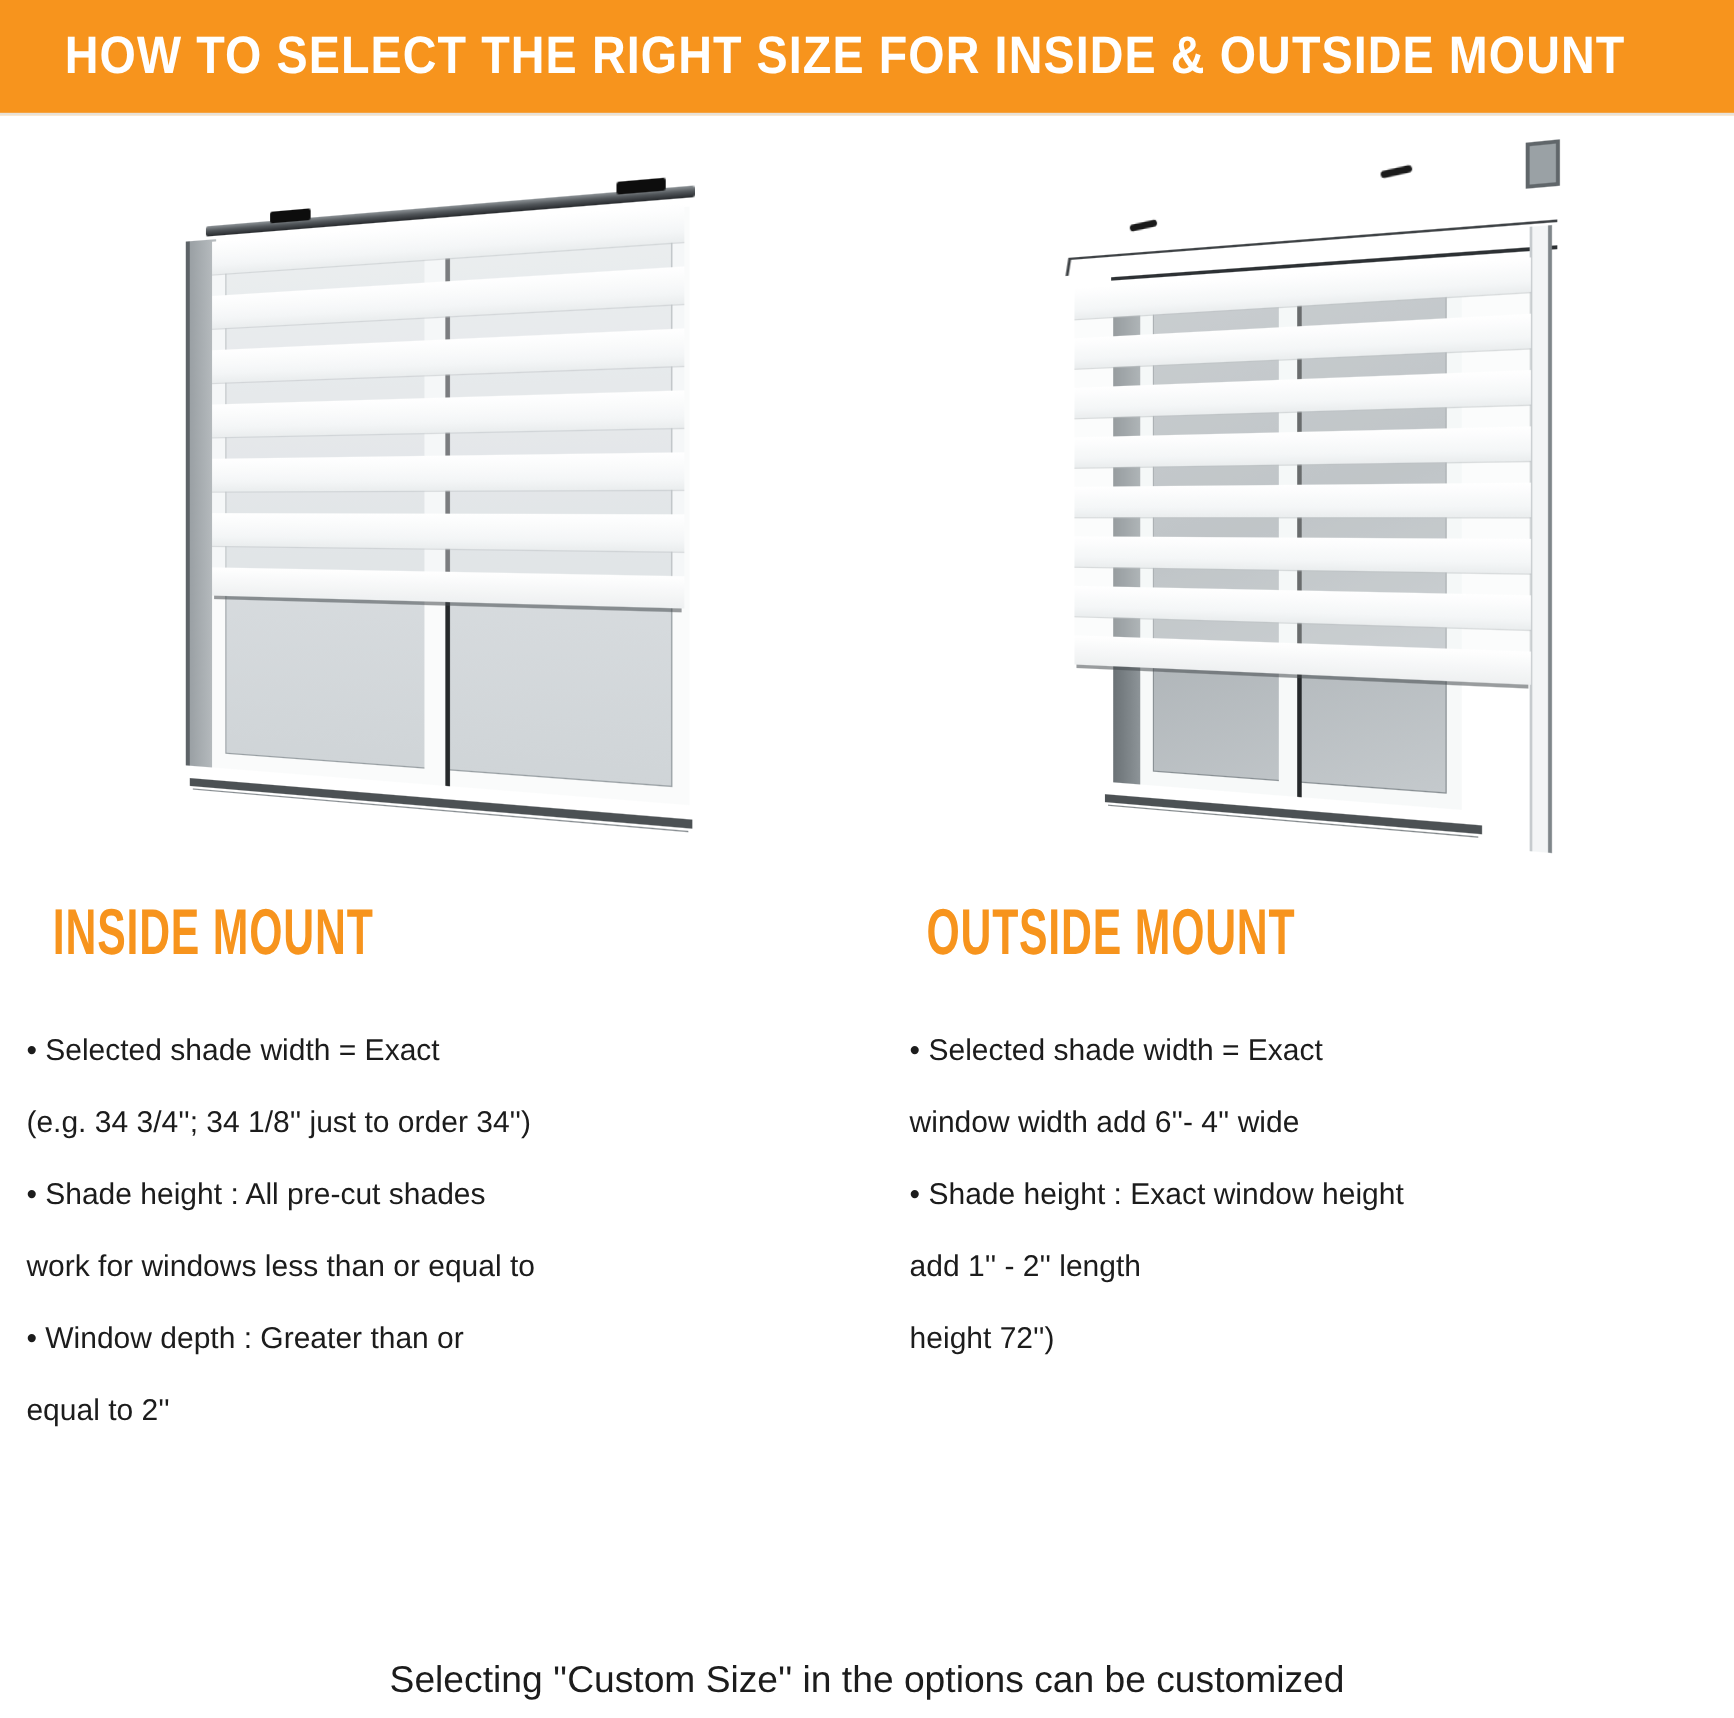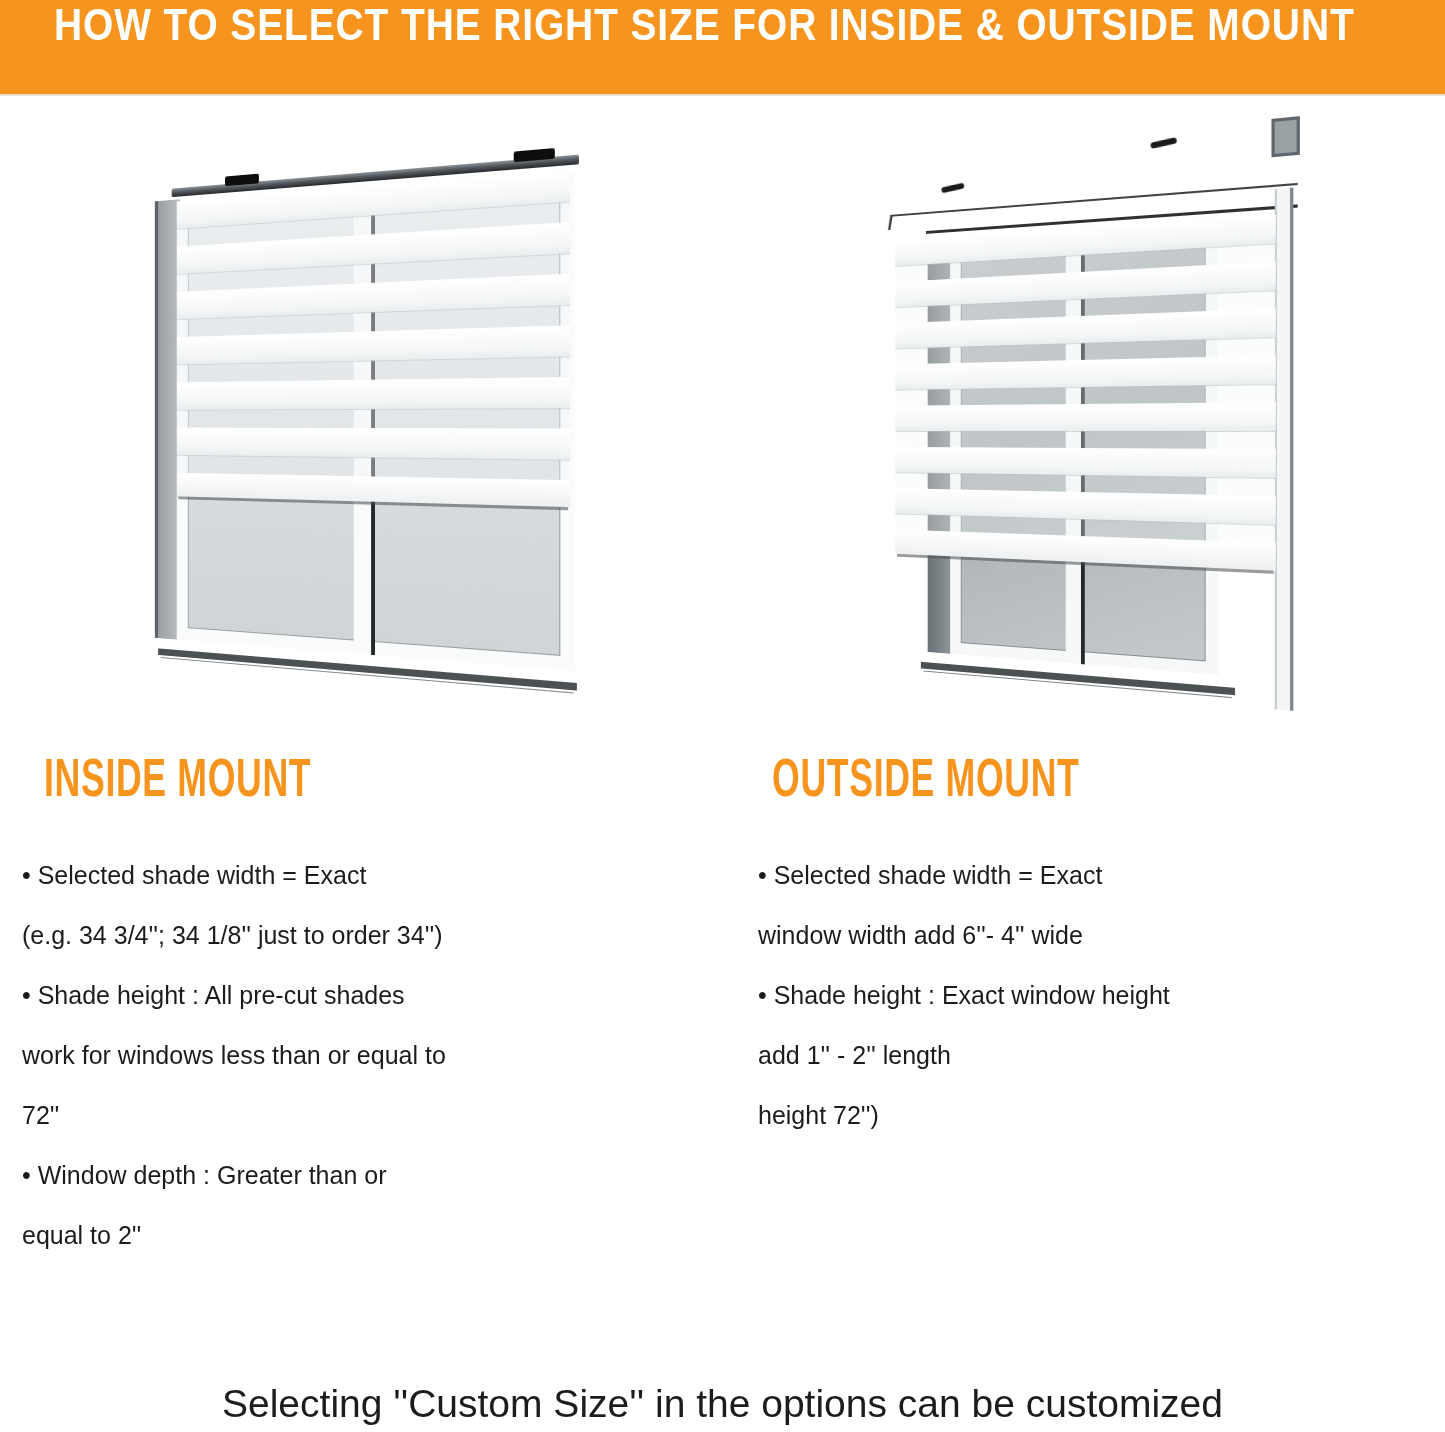--- a/index.html
+++ b/index.html
@@ -1,21 +1,21 @@
 <!DOCTYPE html>
 <html><head>
 <meta charset="utf-8">
 <style>
   html,body{margin:0;padding:0;background:#ffffff;}
   .page{position:relative;width:1445px;height:1432px;background:#ffffff;overflow:hidden;
         font-family:"Liberation Sans", sans-serif;}
 
   
   .banner{position:absolute;left:0;top:0;width:1445px;height:94px;background:#F7941D;
-          border-bottom:2px solid #e8e2d8;display:flex;}
+          border-bottom:2px solid #e8e2d8;display:flex;align-items:center;}
   .banner h1{margin:0 0 0 54px;color:#ffffff;font-size:44px;font-weight:bold;letter-spacing:1px;
              white-space:nowrap;transform:scaleX(0.885);transform-origin:0 50%;}
 
   
   .fig{position:absolute;transform-style:flat;}
   .fig-inside{left:122px;top:158px;width:450px;height:525px;
               transform:perspective(900px) rotateY(-17deg);}
   .fig-outside{left:856px;top:134px;width:448px;height:594px;
                transform:perspective(900px) rotateY(-17deg);}
 
@@ -84,21 +84,21 @@
   .mount-heading{position:absolute;top:746px;margin:0;font-size:54px;font-weight:bold;
                  color:#F7941D;letter-spacing:1px;white-space:nowrap;
                  transform:scaleX(0.66);transform-origin:0 0;}
   .h-inside{left:44px;}
   .h-outside{left:772px;}
   .bullets{position:absolute;top:845px;font-size:25px;line-height:60px;color:#1c1c1c;
            white-space:nowrap;}
   .bl-inside{left:22px;}
   .bl-outside{left:758px;}
   .footer-note{position:absolute;left:0;right:0;top:1382px;text-align:center;
-               font-size:39px;color:#1c1c1c;}
+               font-size:31px;color:#1c1c1c;}
 </style>
 </head>
 <body>
 
 <div class="page">
 
   <header class="banner">
     <h1>HOW TO SELECT THE RIGHT SIZE FOR INSIDE &amp; OUTSIDE MOUNT</h1>
   </header>
 
@@ -166,21 +166,20 @@
   </div>
 
   <h2 class="mount-heading h-inside">INSIDE MOUNT</h2>
   <h2 class="mount-heading h-outside">OUTSIDE MOUNT</h2>
 
   <div class="bullets bl-inside">
     <div>• Selected shade width = Exact</div>
     <div>(e.g. 34 3/4''; 34 1/8'' just to order 34'')</div>
     <div>• Shade height : All pre-cut shades</div>
     <div>work for windows less than or equal to</div>
-    <div>72''</div>
     <div>• Window depth : Greater than or</div>
     <div>equal to 2''</div>
   </div>
   <div class="bullets bl-outside">
     <div>• Selected shade width = Exact</div>
     <div>window width add 6''- 4'' wide</div>
     <div>• Shade height : Exact window height</div>
     <div>add 1'' - 2'' length</div>
     <div>height 72'')</div>
   </div>

